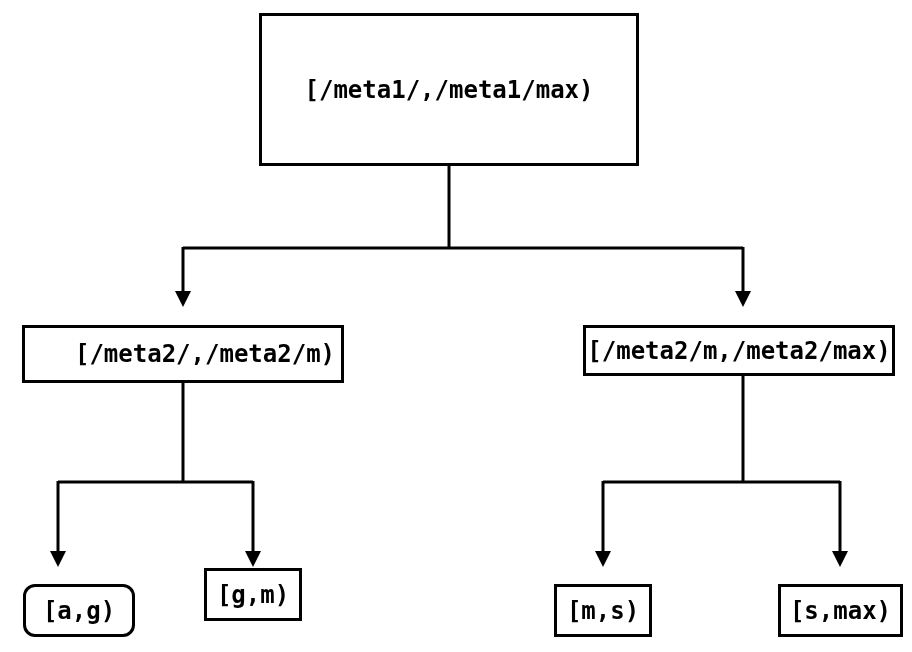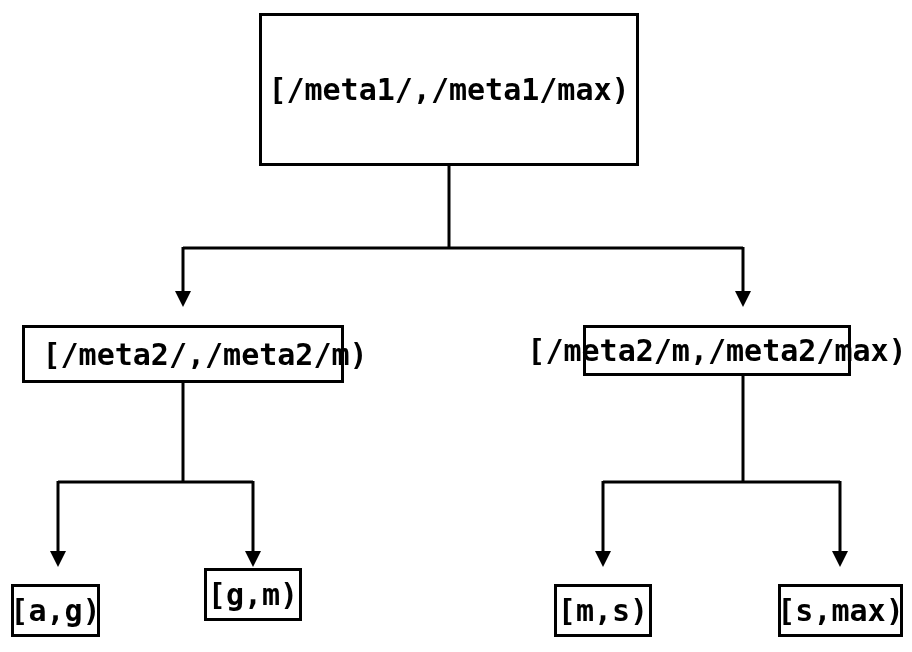--- a/index.html
+++ b/index.html
@@ -26,29 +26,29 @@
   }
   .node {
     position: absolute;
     box-sizing: border-box;
     border: 3px solid #000000;
     background: #ffffff;
     color: #000000;
     display: flex;
     align-items: center;
     justify-content: center;
-    font-size: 30px;
+    font-size: 24px;
     font-weight: bold;
     white-space: nowrap;
     letter-spacing: 0;
   }
   #node-root      { left: 259px; top: 13px;  width: 380px; height: 153px; }
   #node-left      { left: 22px;  top: 325px; width: 322px; height: 58px; padding-left: 44px; }
-  #node-right     { left: 583px; top: 325px; width: 268px; height: 51px; }
-  #node-leaf-ag   { left: 11px;   top: 584px; width: 89px; height: 53px; }
+  #node-right     { left: 583px; top: 325px; width: 312px; height: 51px; }
+  #node-leaf-ag   { left: 23px;   top: 584px; width: 112px; height: 53px; border-radius: 12px; }
   #node-leaf-gm   { left: 204px; top: 568px; width: 98px;  height: 53px; }
   #node-leaf-ms   { left: 554px; top: 584px; width: 98px;  height: 53px; }
   #node-leaf-smax { left: 778px; top: 584px; width: 125px; height: 53px; }
 </style>
 </head>
 <body>
 
 <div class="canvas">
 
   <svg class="edges" viewBox="0 0 912 652" xmlns="http://www.w3.org/2000/svg" aria-hidden="true">

